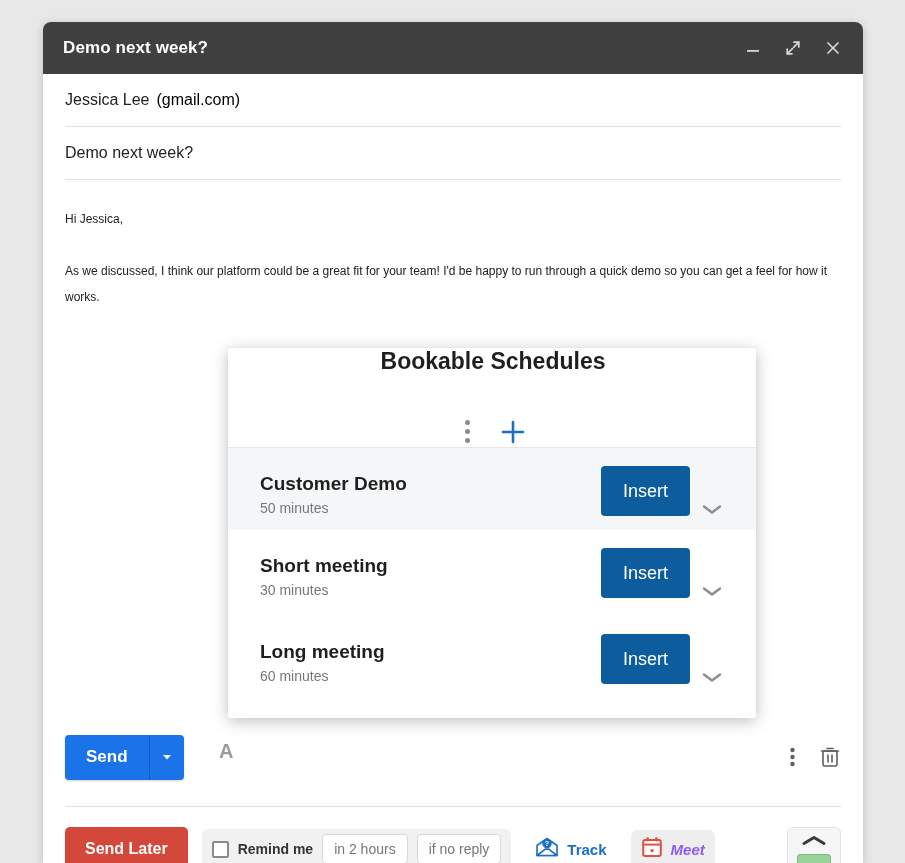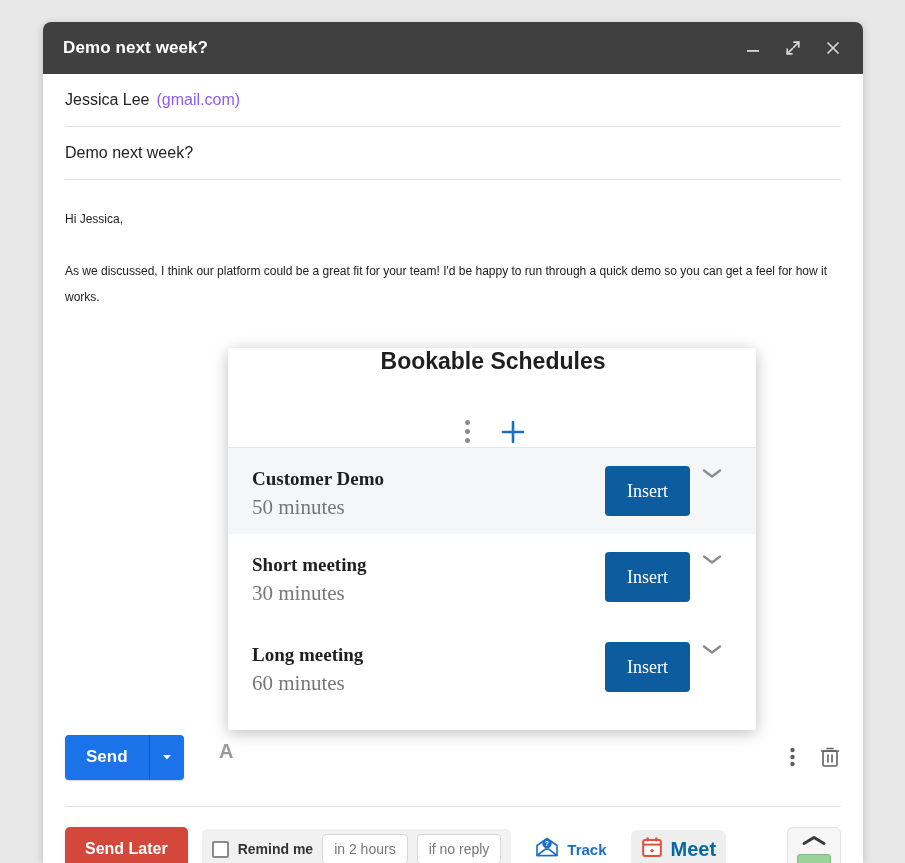--- a/index.html
+++ b/index.html
@@ -68,21 +68,21 @@
   .field-row {
     margin: 0 22px;
     border-bottom: 1px solid #e0e0e0;
     height: 52px;
     display: flex;
     align-items: center;
     font-size: 16px;
     color: #222222;
   }
   .recipient-name { color: #222222; }
-  .recipient-domain { color: #8b5cf6; margin-left: 7px; }
+  .recipient-domain { color: #000000; margin-left: 7px; }
   .subject-line { color: #222222; }
 
   
   .mail-body {
     padding: 26px 22px 0 22px;
     font-size: 12px;
     line-height: 26px;
     color: #212121;
   }
   .mail-body p { margin: 0 0 26px 0; }
@@ -223,21 +223,21 @@
   .chip {
     display: flex;
     align-items: center;
     gap: 8px;
     padding: 6px 10px;
     border-radius: 6px;
     cursor: pointer;
   }
   .chip-track { color: #1a6fc4; font-size: 15px; font-weight: bold; }
   .chip-meet { background: #eeeeee; }
-  .chip-meet .chip-text { color: #0369a1; font-size: 20px; font-weight: bold; }
+  .chip-meet .chip-text { color: #8b5cf6; font-size: 15px; font-weight: bold; font-style: italic; }
   .bottom-spacer { flex: 1; }
   .collapse-btn {
     width: 52px;
     height: 42px;
     background: #f6f6f6;
     border: 1px solid #e2e2e2;
     border-radius: 6px;
     display: flex;
     flex-direction: column;
     align-items: center;
@@ -300,35 +300,34 @@
   }
   .plus-icon {
     color: #1a6fc4;
     cursor: pointer;
     display: flex;
     align-items: center;
   }
 
   .schedule-row {
     display: flex;
-    align-items: flex-start;
-    padding: 18px 22px 18px 24px;
+    align-items: flex-end;
+    padding: 18px 22px 18px 32px;
     box-sizing: border-box;
-    font-family: Liberation Serif, serif;
   }
   .schedule-row.expanded { background: #f4f6f8; padding-bottom: 14px; }
   .schedule-info { flex: 1; }
   .schedule-name {
     font-size: 19px;
     font-weight: bold;
     color: #1f1f1f;
     line-height: 25px;
   }
   .schedule-duration {
-    font-size: 21px;
+    font-size: 14px;
     color: #777777;
     margin-top: 4px;
   }
   .insert-btn {
     background: #0d5d9e;
     color: #ffffff;
     font-size: 18px;
     border: none;
     border-radius: 4px;
     height: 50px;

